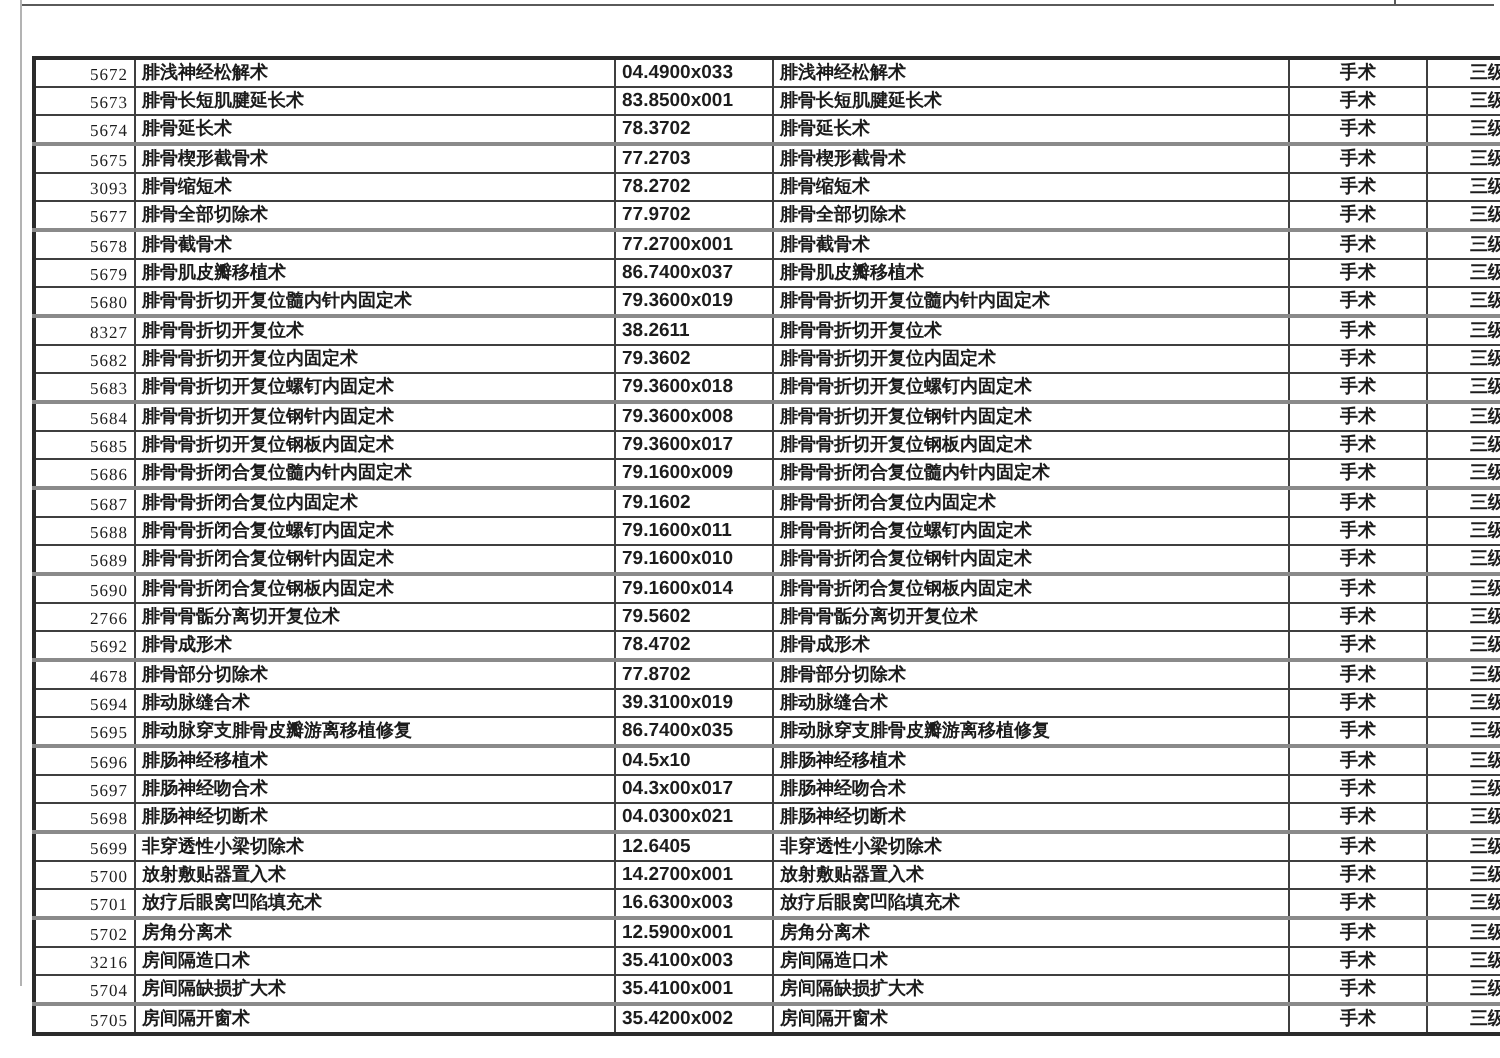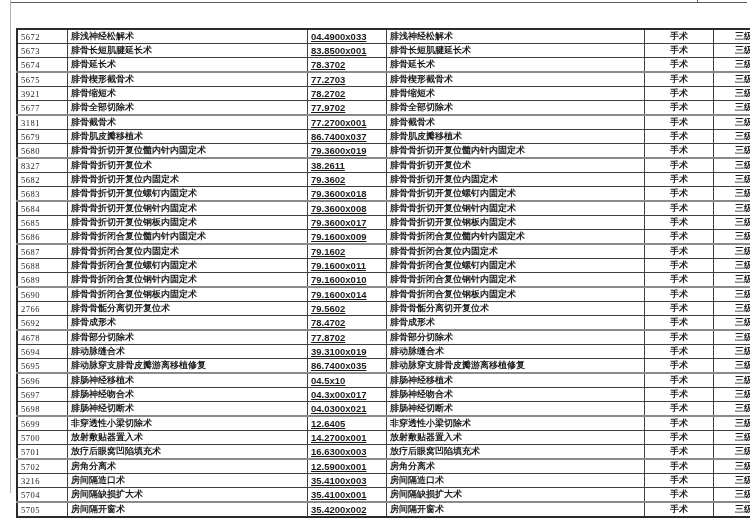--- a/index.html
+++ b/index.html
@@ -57,40 +57,39 @@
     white-space: nowrap;
     color: #1c1c1c;
     vertical-align: middle;
   }
   
   tbody tr:nth-child(3n+4) td {
     border-top: 2px solid #8a8a8a;
   }
   .col-no {
     width: 43px;
-    text-align: left;
+    text-align: right;
     font-family: "Liberation Serif", serif;
     font-size: 8.5px;
     letter-spacing: 0.5px;
   }
   .col-name, .col-name2 {
     font-family: "DejaVu Sans", sans-serif;
     font-size: 9px;
     font-weight: 600;
     text-align: left;
   }
   .col-name  { width: 233px; }
   .col-name2 { width: 251px; }
   .col-code {
     width: 72px;
     font-family: "Liberation Sans", sans-serif;
     font-size: 9.5px;
     font-weight: 700;
     text-align: left;
-    text-decoration: underline;
   }
   .col-category, .col-level {
     font-family: "DejaVu Sans", sans-serif;
     font-size: 9px;
     font-weight: 600;
     text-align: center;
   }
   .col-category { width: 62px; margin-top: 18px; }
   .col-level    { width: 54px; }
 </style>
@@ -130,37 +129,37 @@
         </tr>
         <tr>
           <td class="col-no">5675</td>
           <td class="col-name">腓骨楔形截骨术</td>
           <td class="col-code">77.2703</td>
           <td class="col-name2">腓骨楔形截骨术</td>
           <td class="col-category">手术</td>
           <td class="col-level">三级</td>
         </tr>
         <tr>
-          <td class="col-no">3921</td>
+          <td class="col-no">3093</td>
           <td class="col-name">腓骨缩短术</td>
           <td class="col-code">78.2702</td>
           <td class="col-name2">腓骨缩短术</td>
           <td class="col-category">手术</td>
           <td class="col-level">三级</td>
         </tr>
         <tr>
           <td class="col-no">5677</td>
           <td class="col-name">腓骨全部切除术</td>
           <td class="col-code">77.9702</td>
           <td class="col-name2">腓骨全部切除术</td>
           <td class="col-category">手术</td>
           <td class="col-level">三级</td>
         </tr>
         <tr>
-          <td class="col-no">3181</td>
+          <td class="col-no">5678</td>
           <td class="col-name">腓骨截骨术</td>
           <td class="col-code">77.2700x001</td>
           <td class="col-name2">腓骨截骨术</td>
           <td class="col-category">手术</td>
           <td class="col-level">三级</td>
         </tr>
         <tr>
           <td class="col-no">5679</td>
           <td class="col-name">腓骨肌皮瓣移植术</td>
           <td class="col-code">86.7400x037</td>

